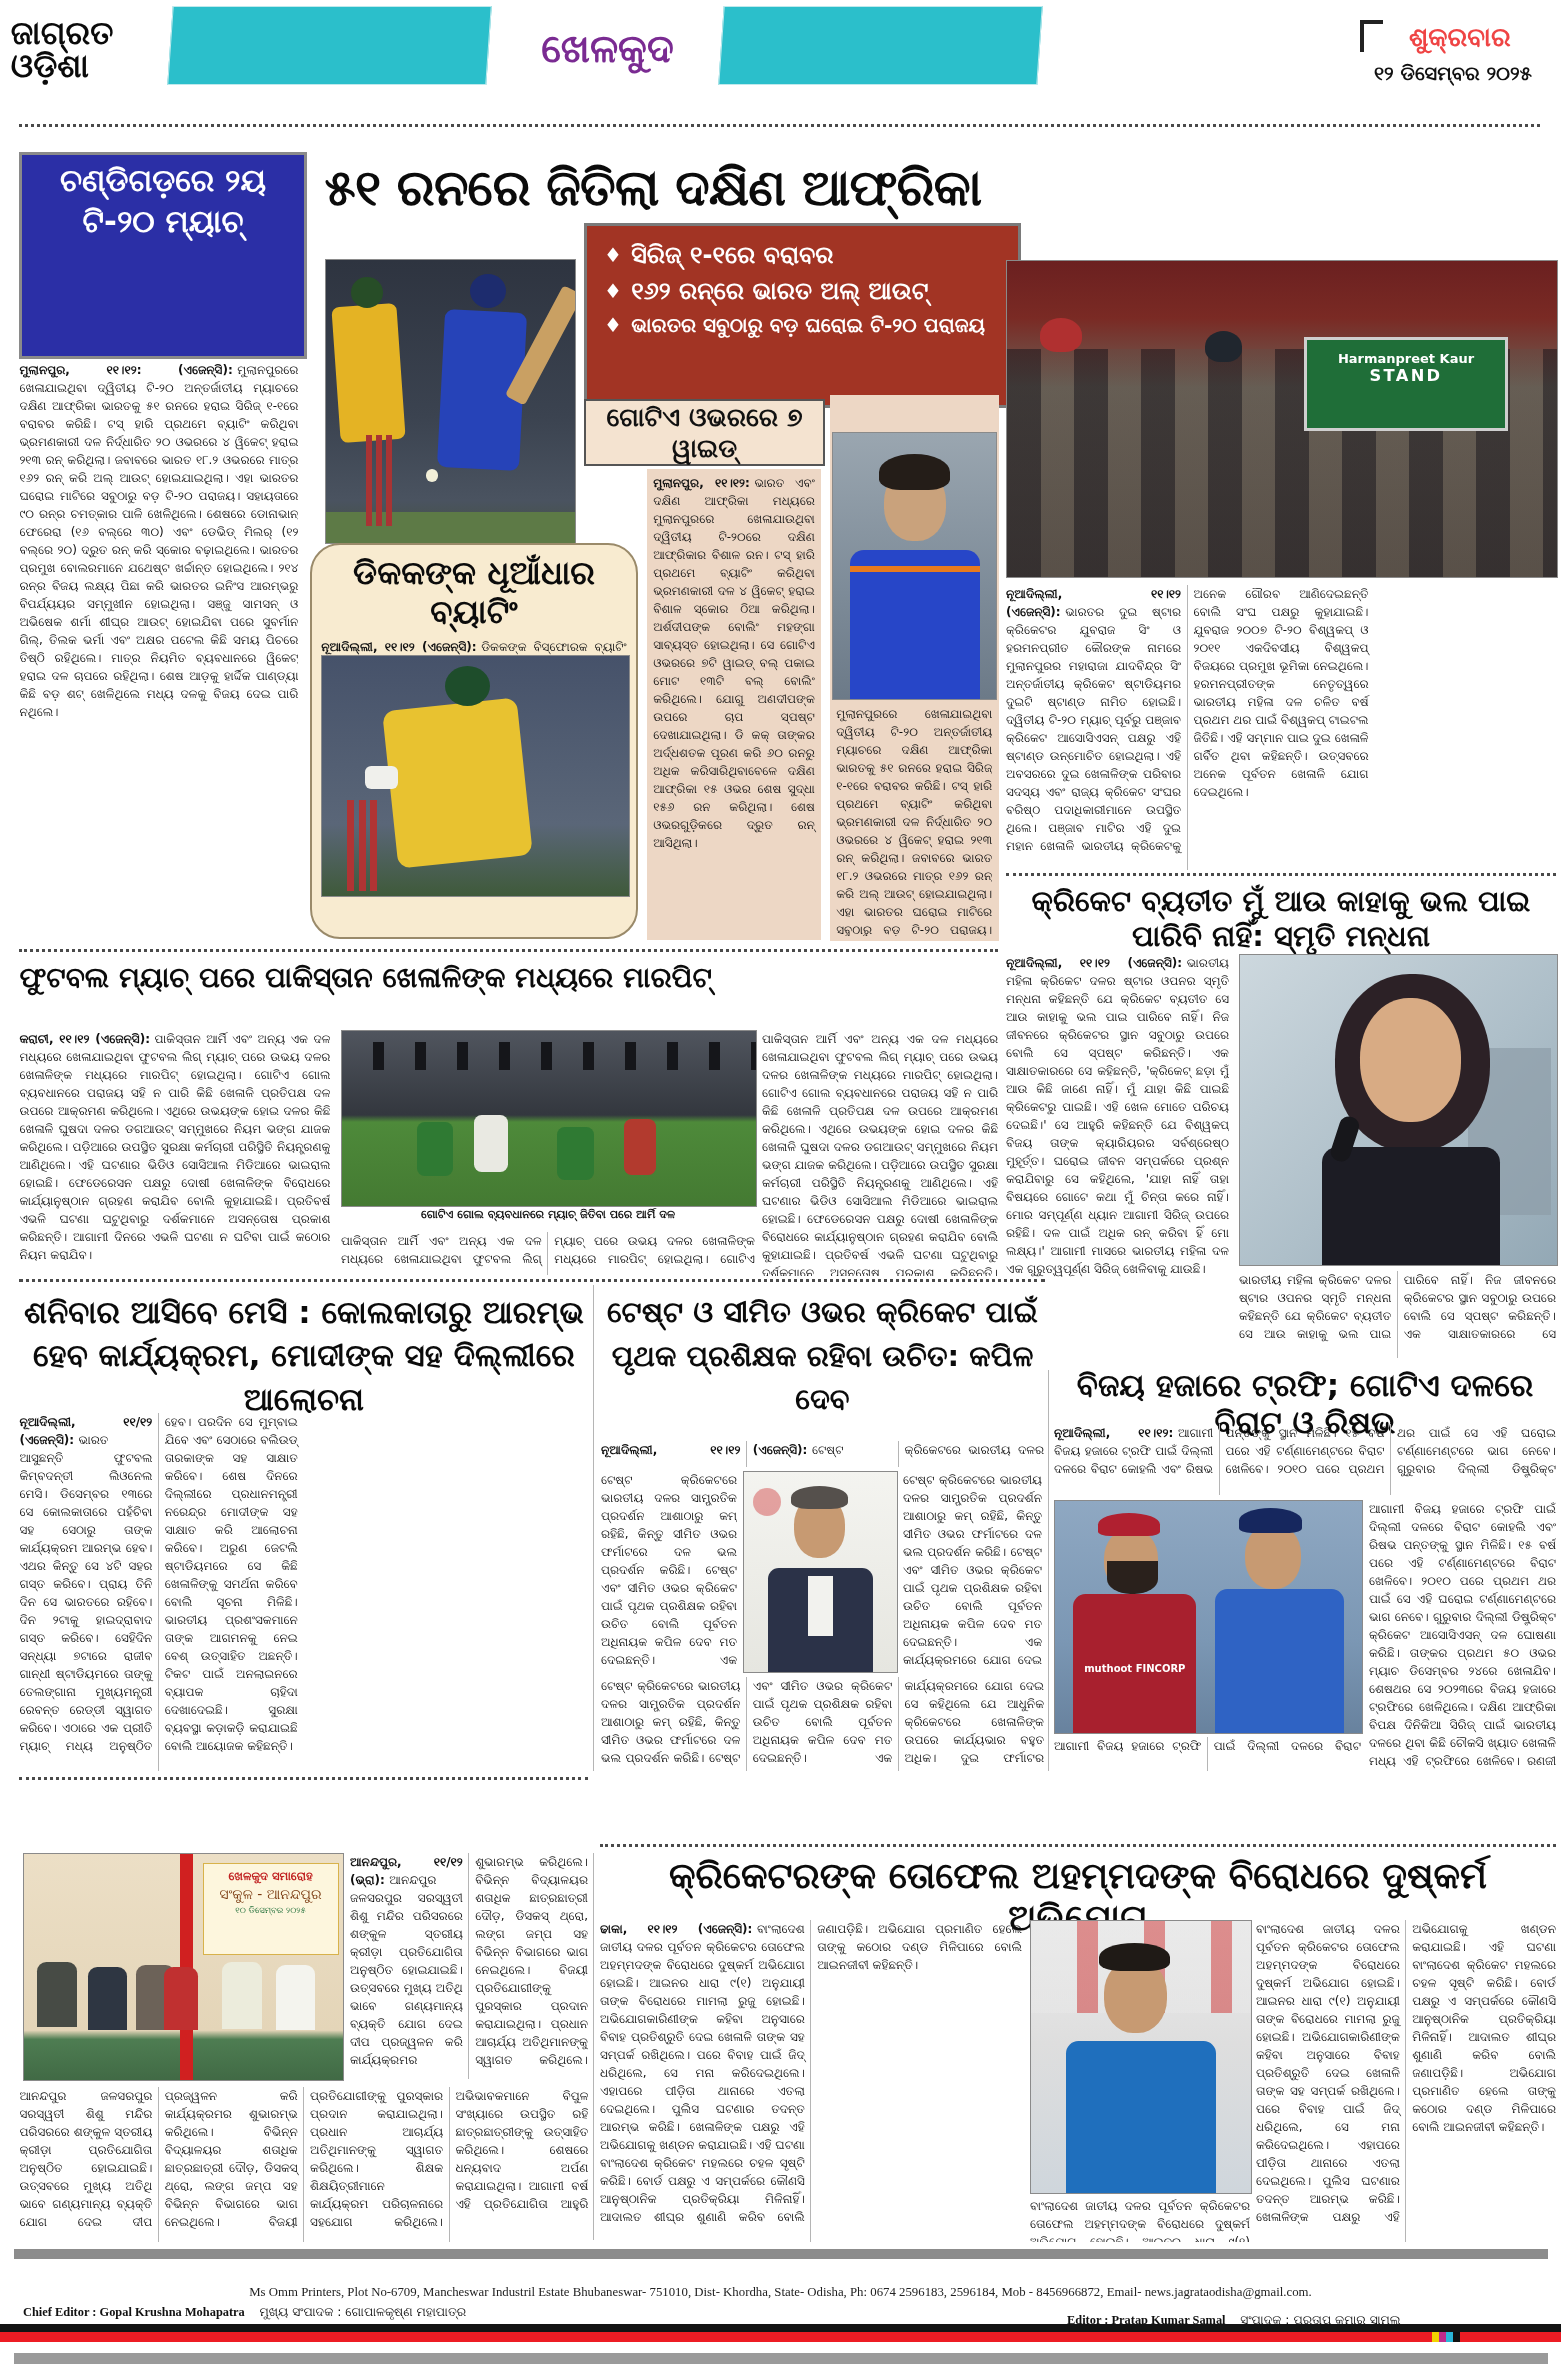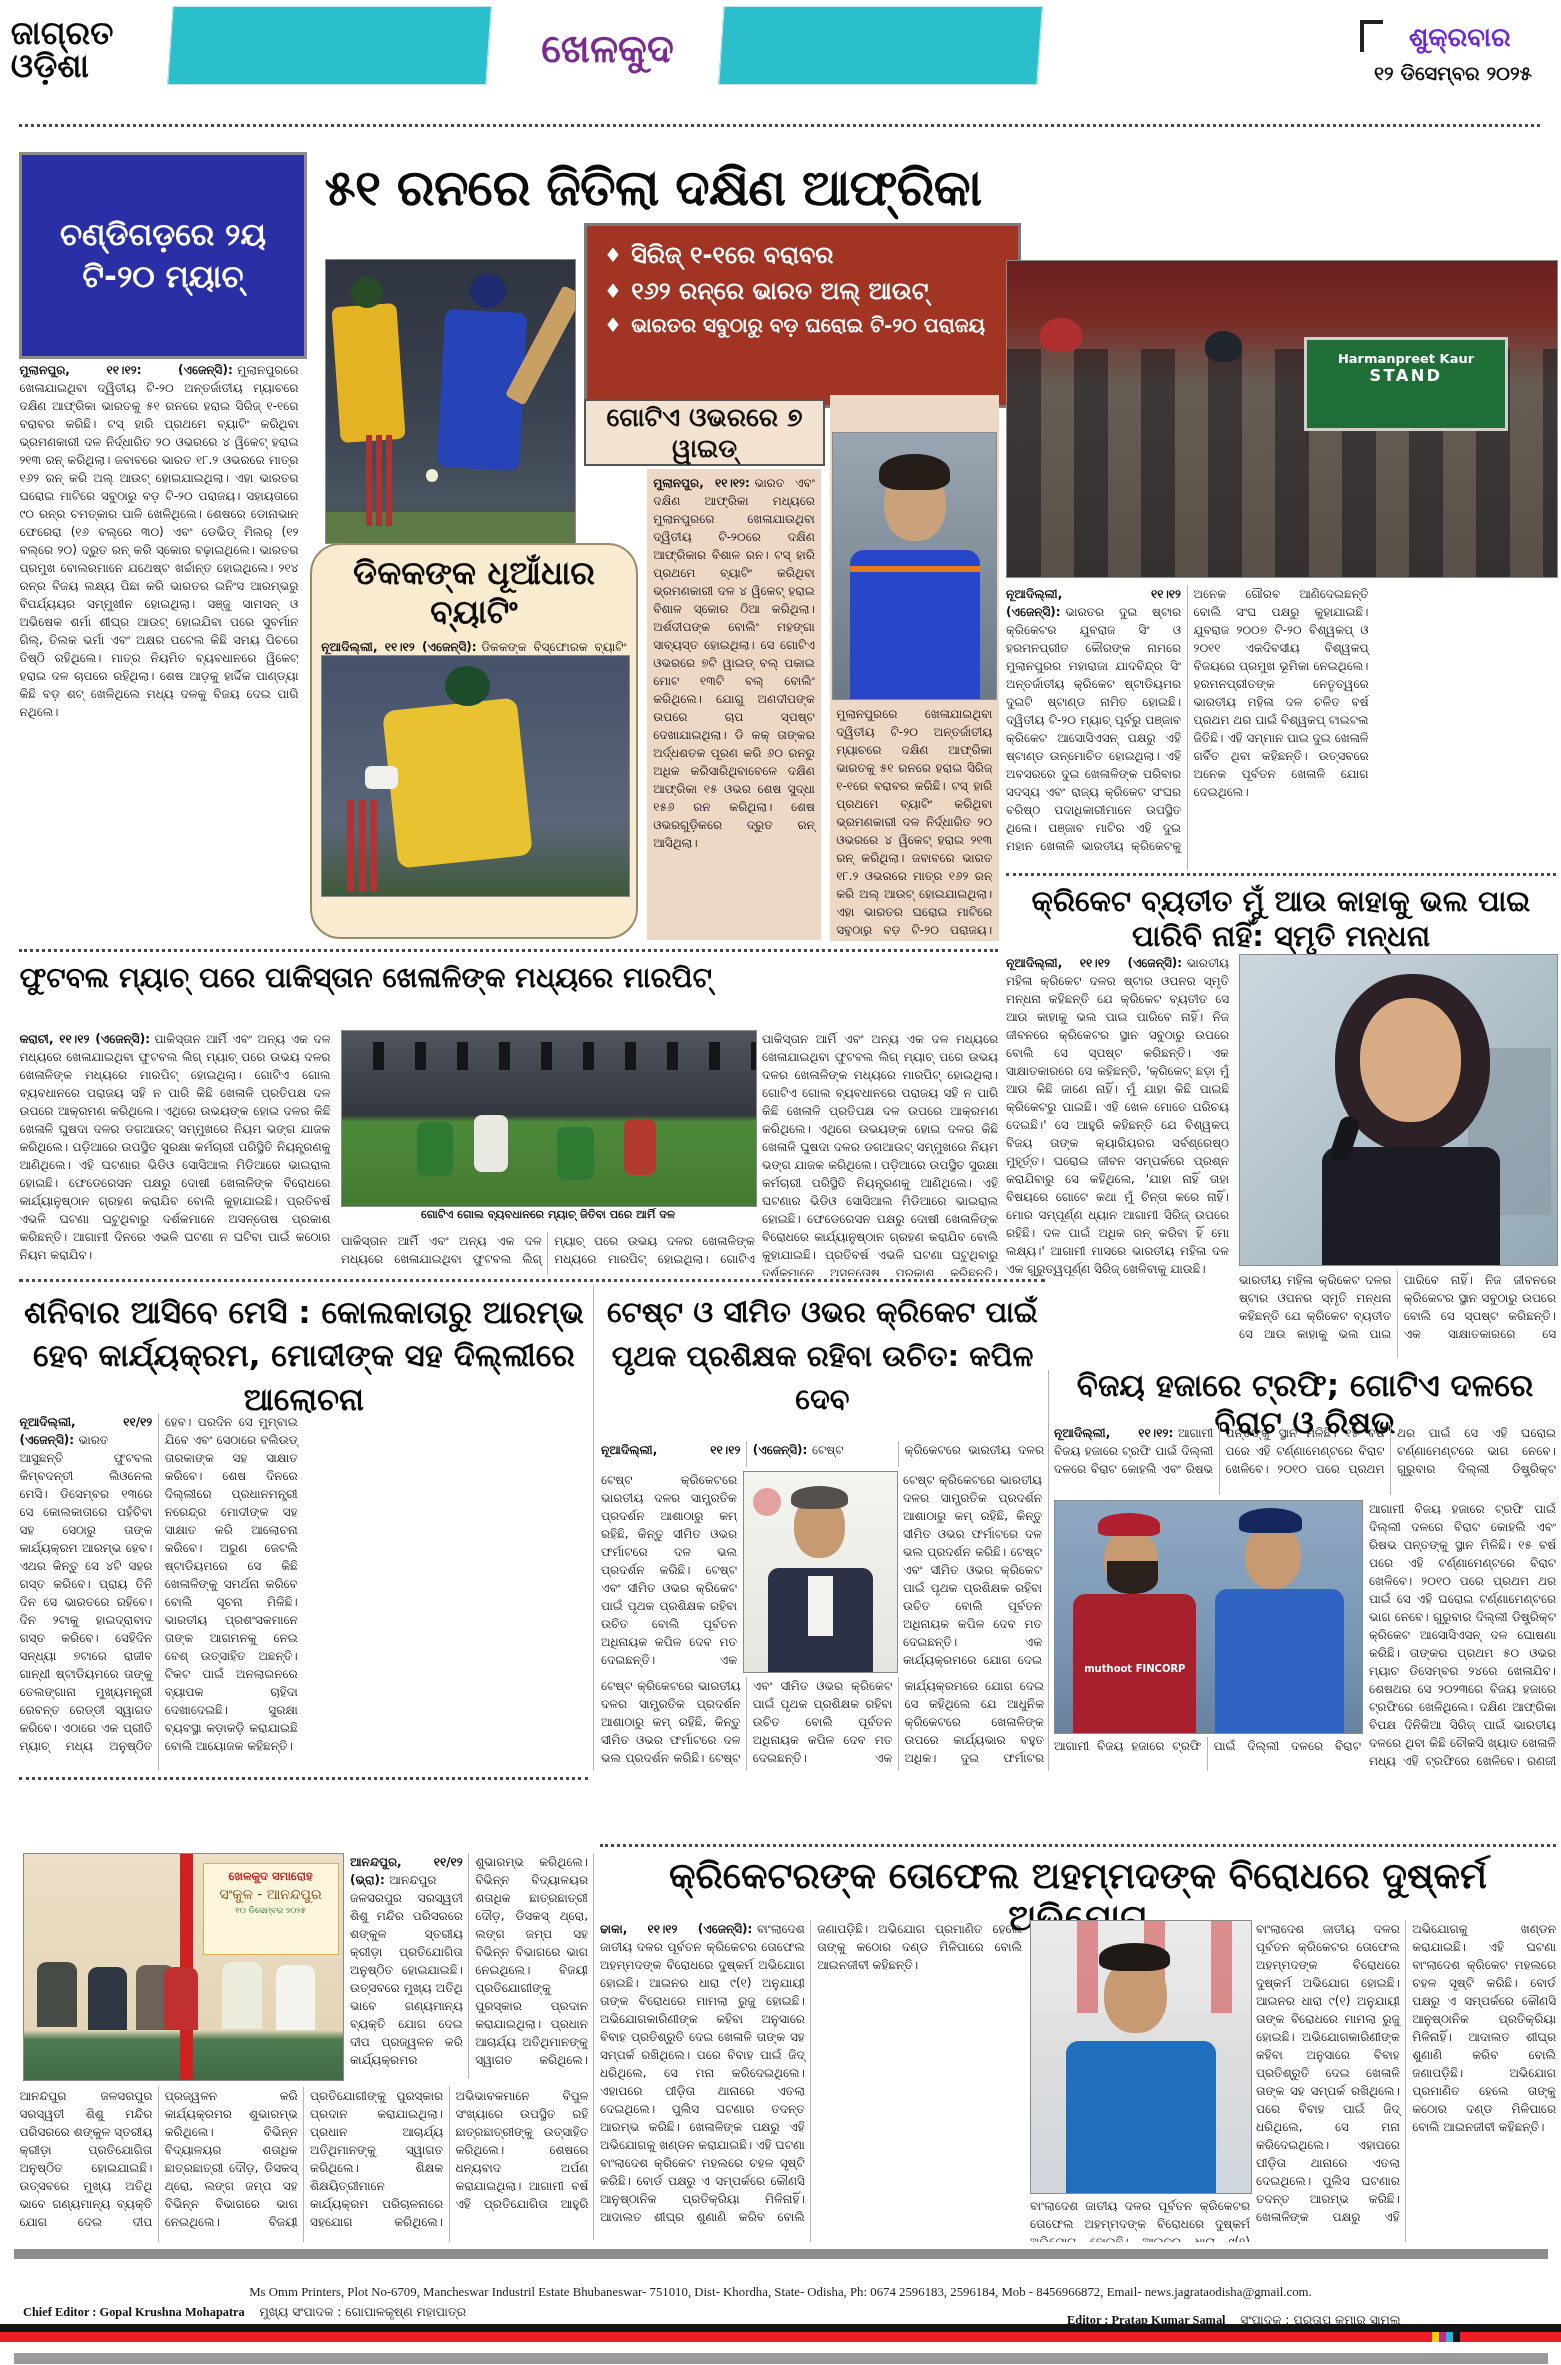--- a/index.html
+++ b/index.html
@@ -11,42 +11,42 @@
   .cols2{column-count:2;column-gap:12.4px;column-rule:0.8px solid #b5b5b5;column-fill:auto;height:100%;}
   .cols3{column-count:3;column-gap:12.4px;column-rule:0.8px solid #b5b5b5;column-fill:auto;height:100%;}
   .cols4{column-count:4;column-gap:12.4px;column-rule:0.8px solid #b5b5b5;column-fill:auto;height:100%;}
   .headline{font-weight:bold;color:#0b0b0b;}
   .dotsep{border-top:3.9px dotted #4a4a4a;height:0;}
   .vrule{width:0;border-left:0.8px solid #b5b5b5;}
   .photo{border:0.8px solid #8a8a8a;overflow:hidden;position:absolute;}
   .cap{font-size:11.2px;font-weight:bold;text-align:center;overflow:hidden;}
   .tealbar{background:#2BBFCB;border:1.5px solid #bfe9ec;transform:skewX(-4deg);}
   .kicker{background:#2B2FA6;border:3.9px solid #8a8a8a;color:#fff;font-weight:bold;
-          display:flex;align-items:center;justify-content:center;text-align:center;}
+          display:flex;justify-content:center;text-align:center;}
   .redbox{background:#A23424;border:3.1px solid #7a7a7a;color:#fff;font-weight:bold;}
   .redbox .row{display:flex;align-items:center;margin:7.7px 4.6px;}
   .redbox .dia{margin-right:9.3px;font-size:20px;}
   .pinkhead{background:#F4E3D0;border:2.3px solid #555;display:flex;align-items:center;justify-content:center;
             font-weight:bold;text-align:center;}
   .creambox{background:#F8EBD0;border:2.3px solid #9a8a6a;}
   .salmon{background:#EDD7C5;}
   .imprint{font-family:"Liberation Serif","DejaVu Serif",serif;font-size:12.8px;color:#222;text-align:center;}
 </style>
 </head>
 <body>
 
 <div id="page">
 
   <div class="abs" style="left:0;top:0;width:1561px;height:101px;">
     <div class="abs" style="left:10.8px;top:17px;width:163px;font-size:32.5px;font-weight:bold;color:#0a0a0a;line-height:1.0;">ଜାଗ୍ରତ ଓଡ଼ିଶା</div>
     <div class="abs tealbar" style="left:170px;top:6.2px;width:317px;height:77px;"></div>
     <div class="abs" style="left:499px;top:26px;width:217px;text-align:center;font-size:39px;font-weight:bold;color:#7A2B92;">ଖେଳକୁଦ</div>
     <div class="abs tealbar" style="left:721px;top:6.2px;width:317px;height:77px;"></div>
     <div class="abs" style="left:1360px;top:20px;width:18.6px;height:28px;border-left:4.6px solid #222;border-top:4.6px solid #222;"></div>
-    <div class="abs" style="left:1409px;top:21.7px;width:139px;font-size:26px;font-weight:bold;color:#6d28d9;">ଶୁକ୍ରବାର</div>
+    <div class="abs" style="left:1409px;top:21.7px;width:139px;font-size:26px;font-weight:bold;color:#ef4444;">ଶୁକ୍ରବାର</div>
     <div class="abs" style="left:1374px;top:62px;width:178px;font-size:19.4px;font-weight:bold;color:#111;">୧୨ ଡିସେମ୍ବର ୨୦୨୫</div>
   </div>
 
   <div class="abs dotsep" style="left:19.4px;top:124px;width:1521px;"></div>
 
   <div class="abs kicker" style="left:19.4px;top:152px;width:272px;height:192px;font-size:31px;line-height:1.35;padding:4.6px;">
     <span>ଚଣ୍ଡିଗଡ଼ରେ ୨ୟ ଟି-୨୦ ମ୍ୟାଚ୍</span>
   </div>
 
   <div class="abs headline" style="left:308px;top:159px;width:690px;height:97px;font-size:50px;text-align:center;letter-spacing:-0.8px;">୫୧ ରନରେ ଜିତିଲା ଦକ୍ଷିଣ ଆଫ୍ରିକା</div>

